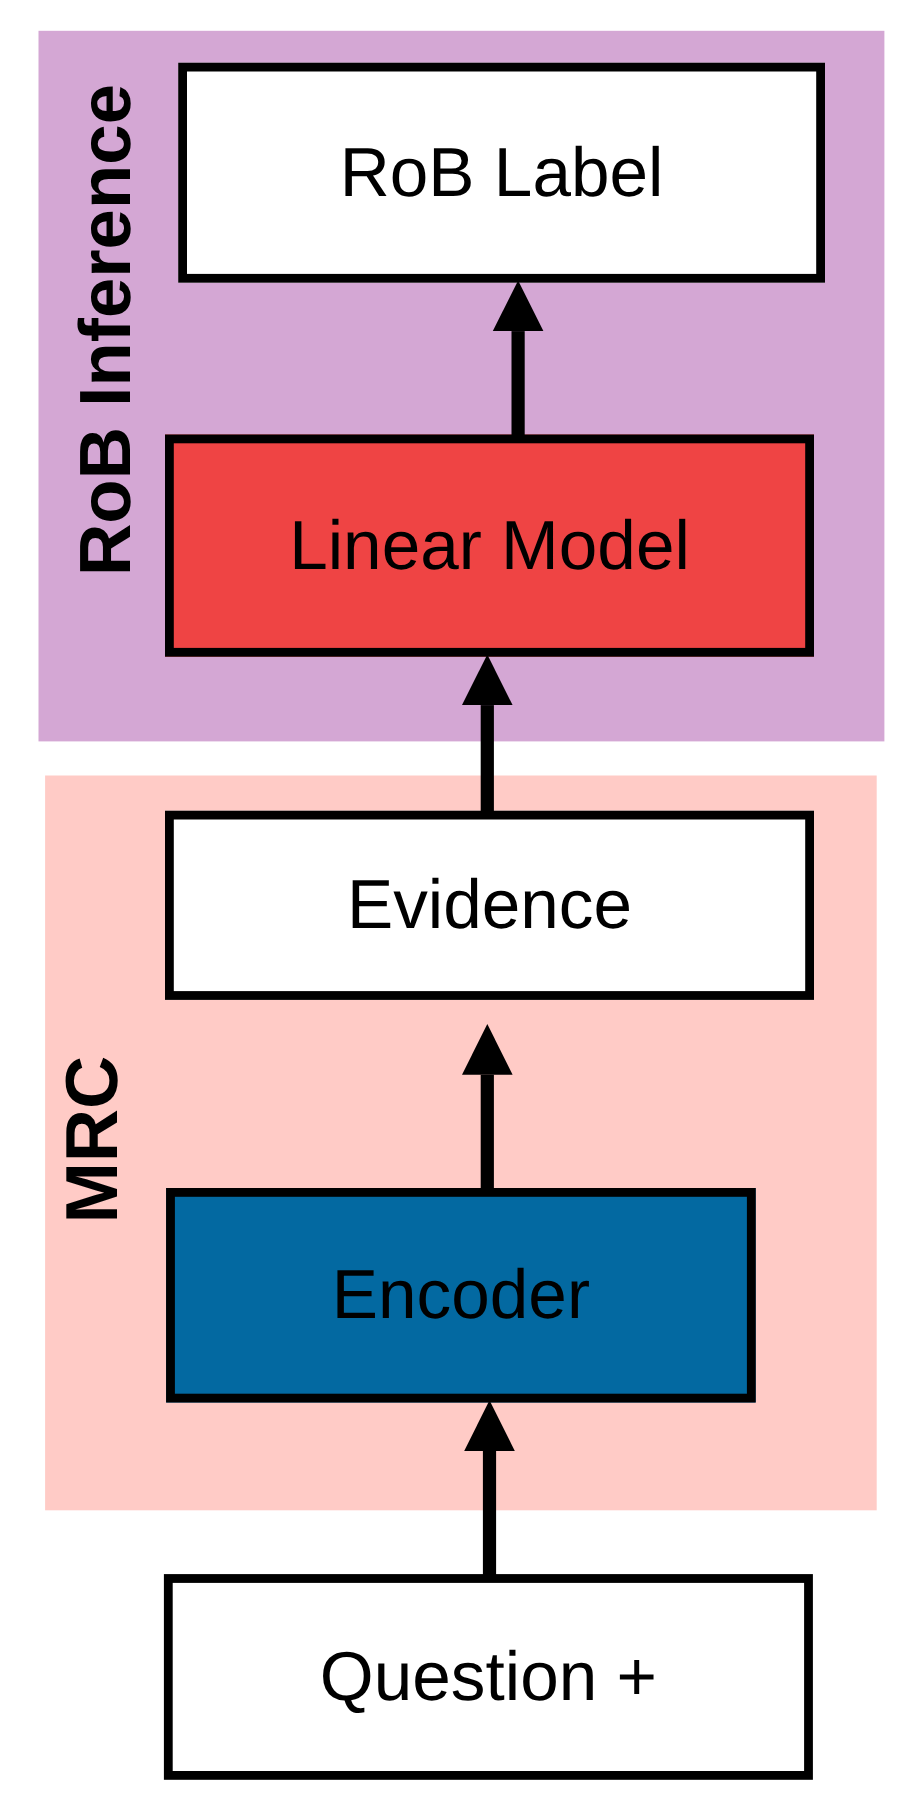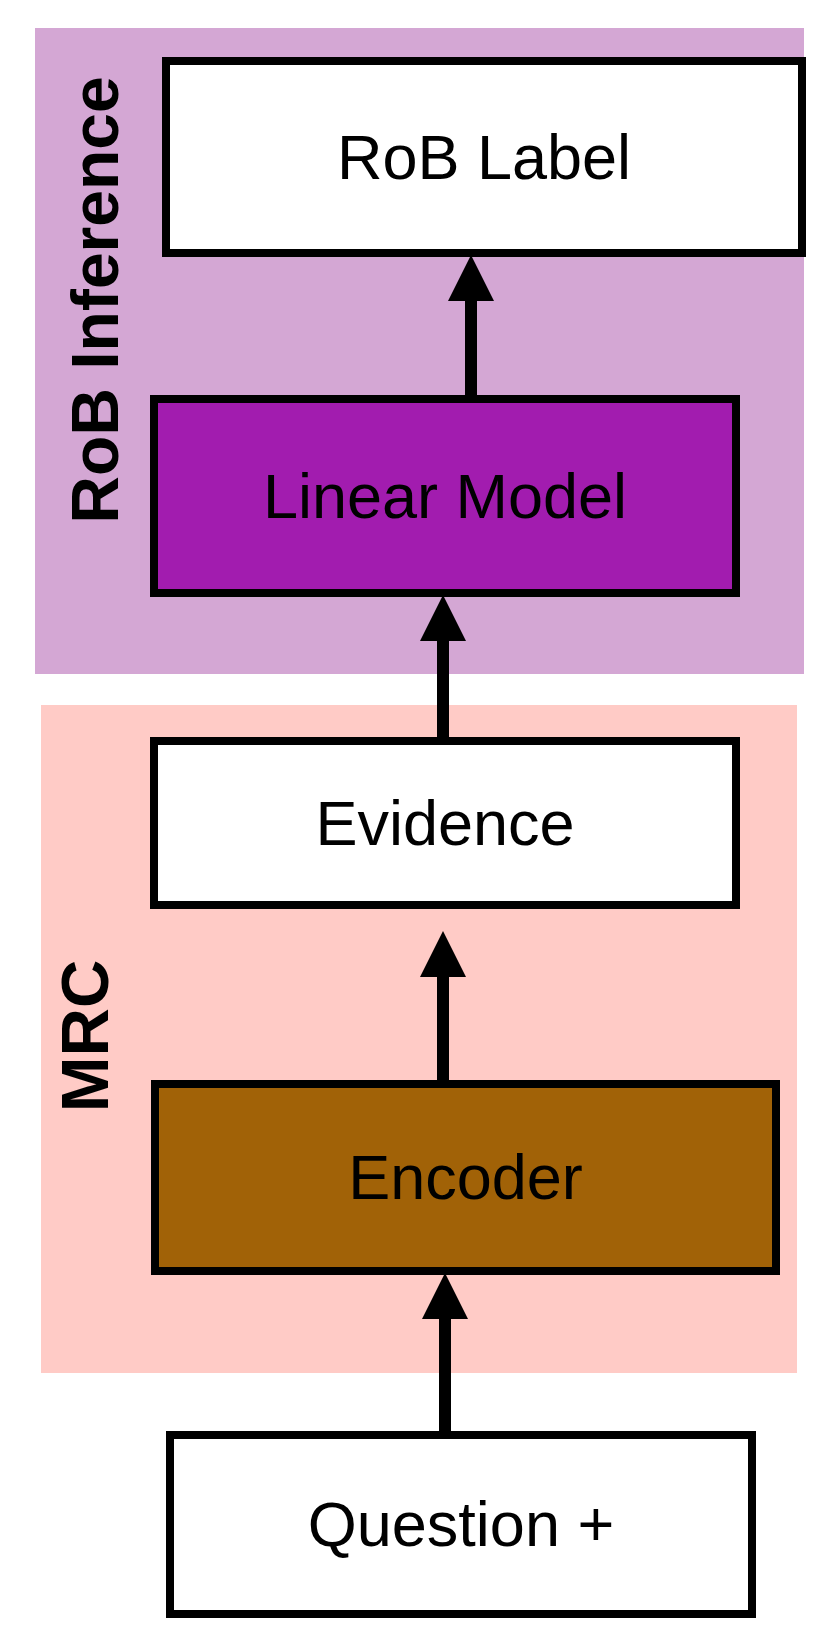--- a/index.html
+++ b/index.html
@@ -35,25 +35,25 @@
     box-sizing: border-box;
     display: flex;
     flex-direction: column;
     align-items: center;
     justify-content: center;
     text-align: center;
     font-size: 63px;
     line-height: 1.18;
     background: #ffffff;
   }
-  .node-rob-label        { left: 162px; top: 57px;   width: 644px; height: 200px; }
-  .node-linear-model     { left: 150px; top: 395px;  width: 590px; height: 202px; background: #a21caf; }
+  .node-rob-label        { left: 162px; top: 57px;   width: 588px; height: 200px; }
+  .node-linear-model     { left: 150px; top: 395px;  width: 590px; height: 202px; background: #ef4444; }
   .node-evidence         { left: 150px; top: 737px;  width: 590px; height: 172px; }
-  .node-encoder          { left: 151px; top: 1080px; width: 629px; height: 195px; background: #a16207; }
-  .node-question-context { left: 166px; top: 1431px; width: 590px; height: 187px; }
+  .node-encoder          { left: 151px; top: 1080px; width: 536px; height: 195px; background: #0369a1; }
+  .node-question-context { left: 149px; top: 1431px; width: 590px; height: 187px; }
 
   
   .arrow {
     position: absolute;
     display: flex;
     flex-direction: column;
     align-items: center;
     width: 46px;
   }
   .arrow .head {

